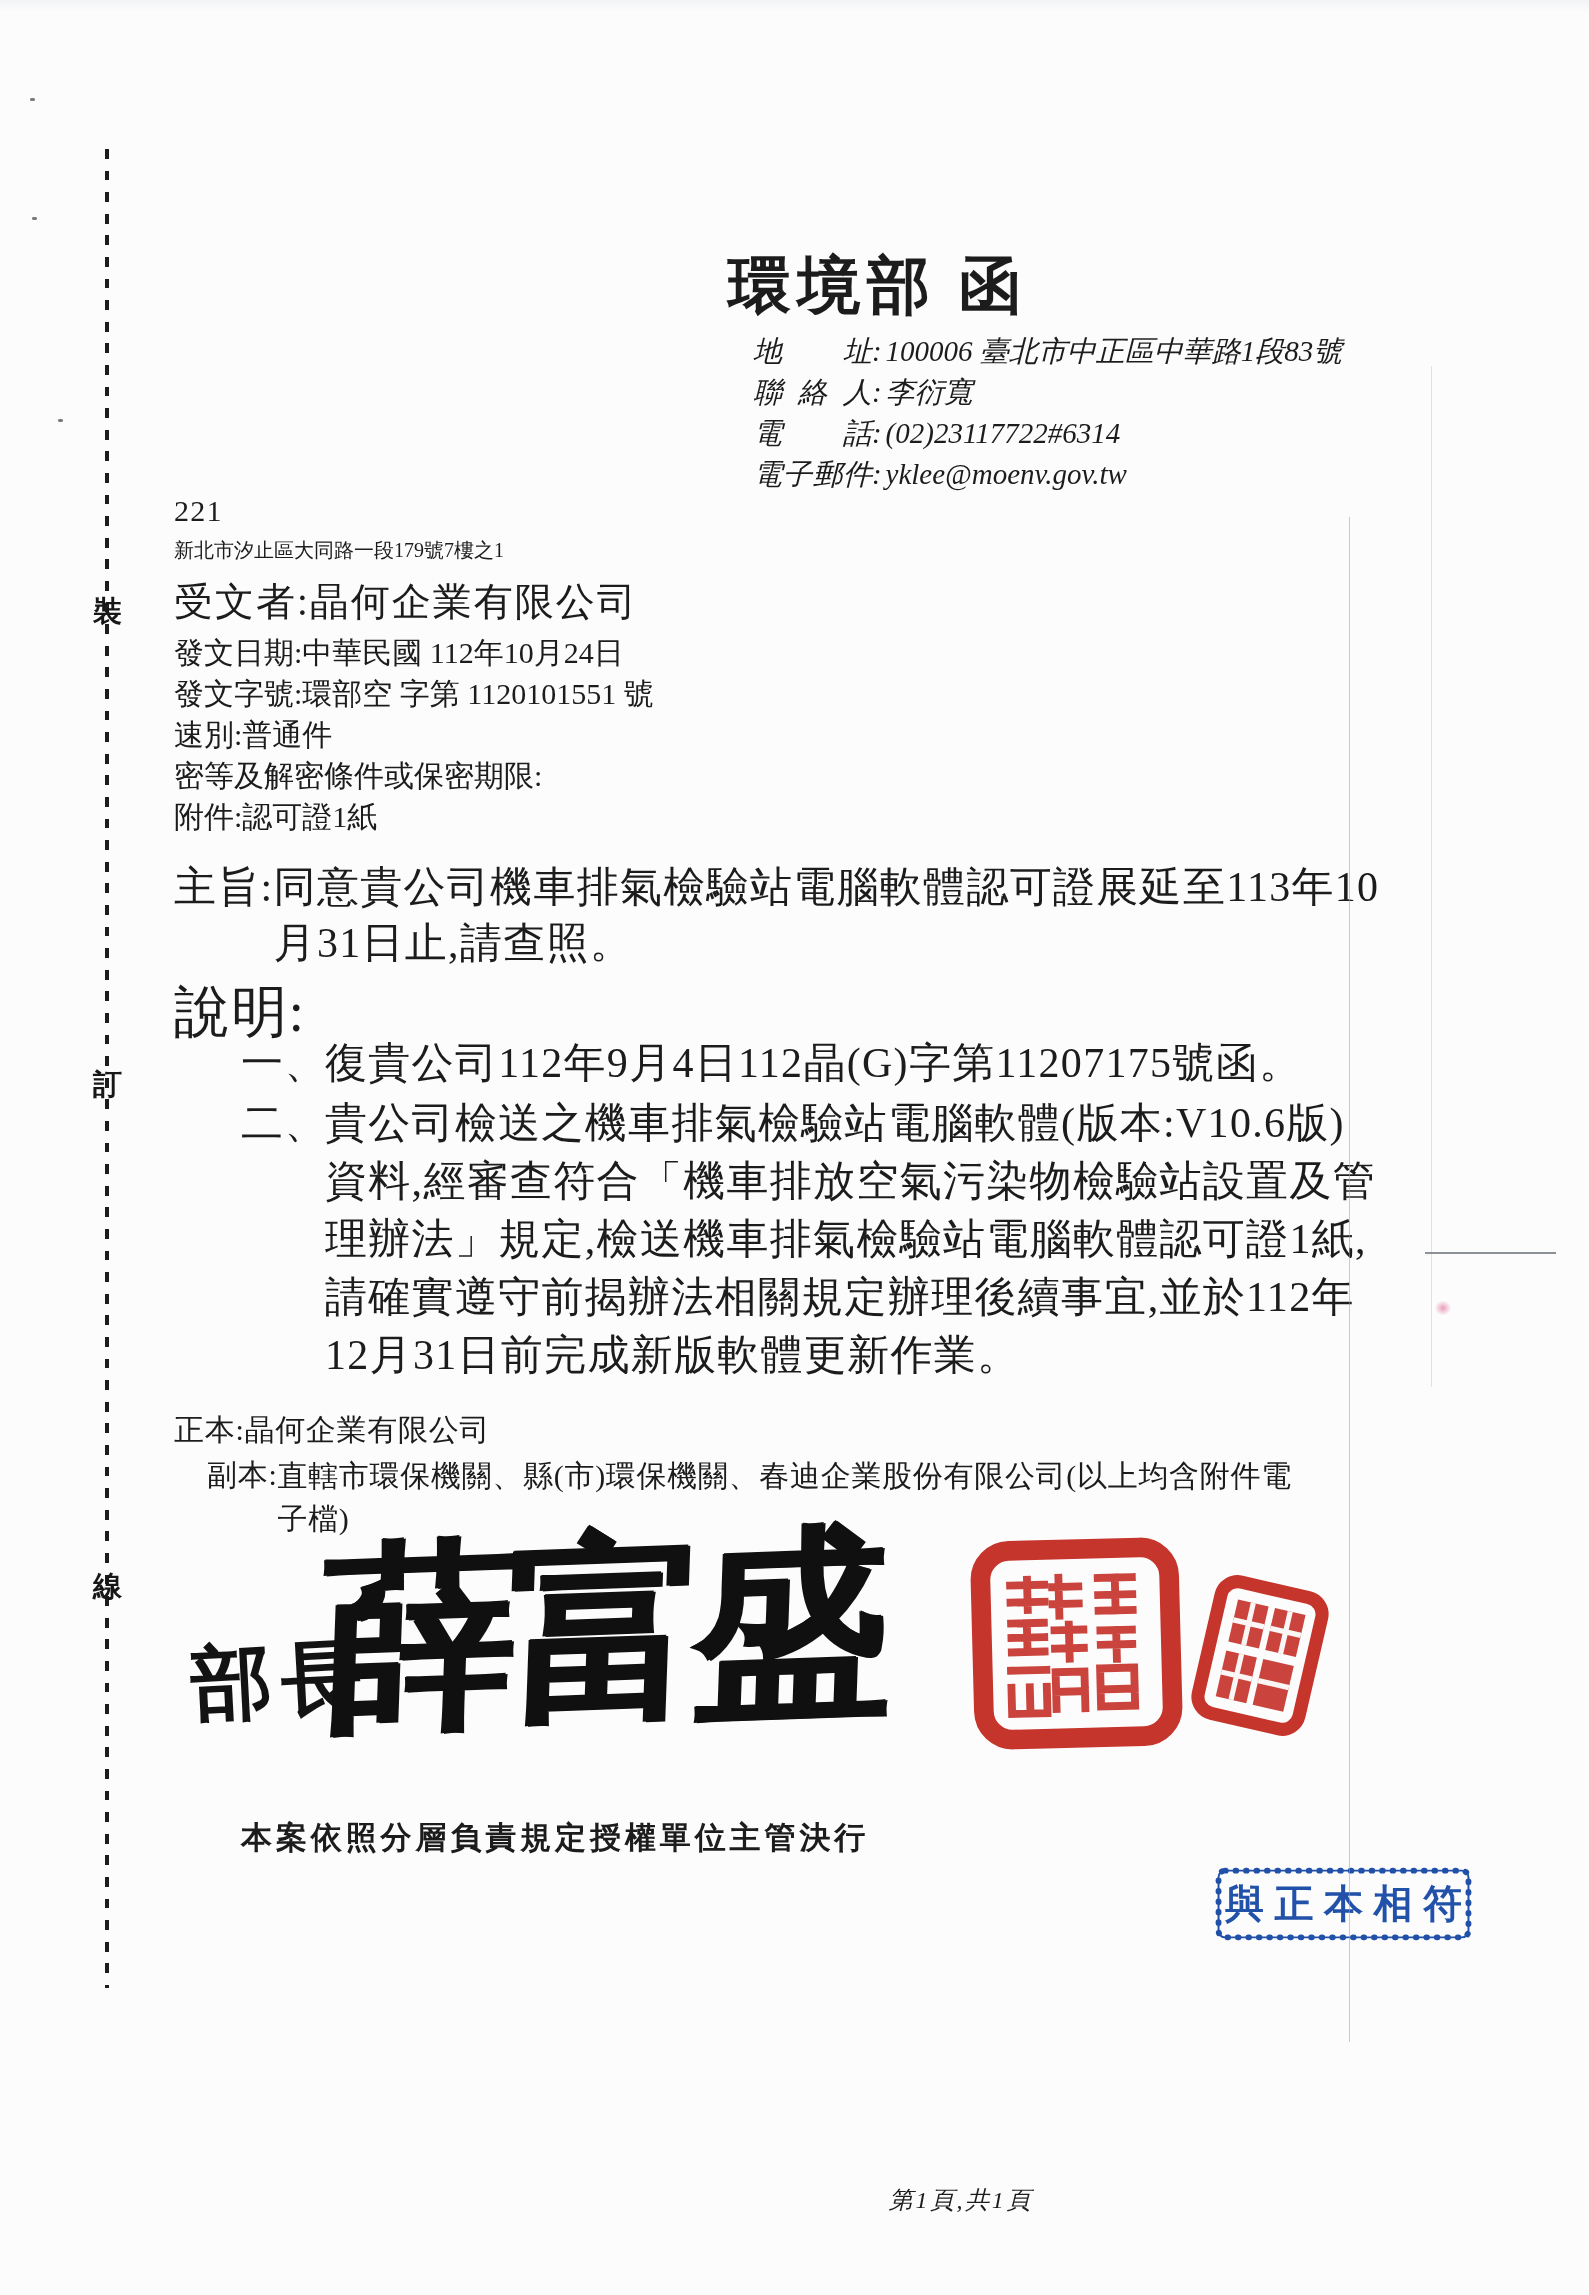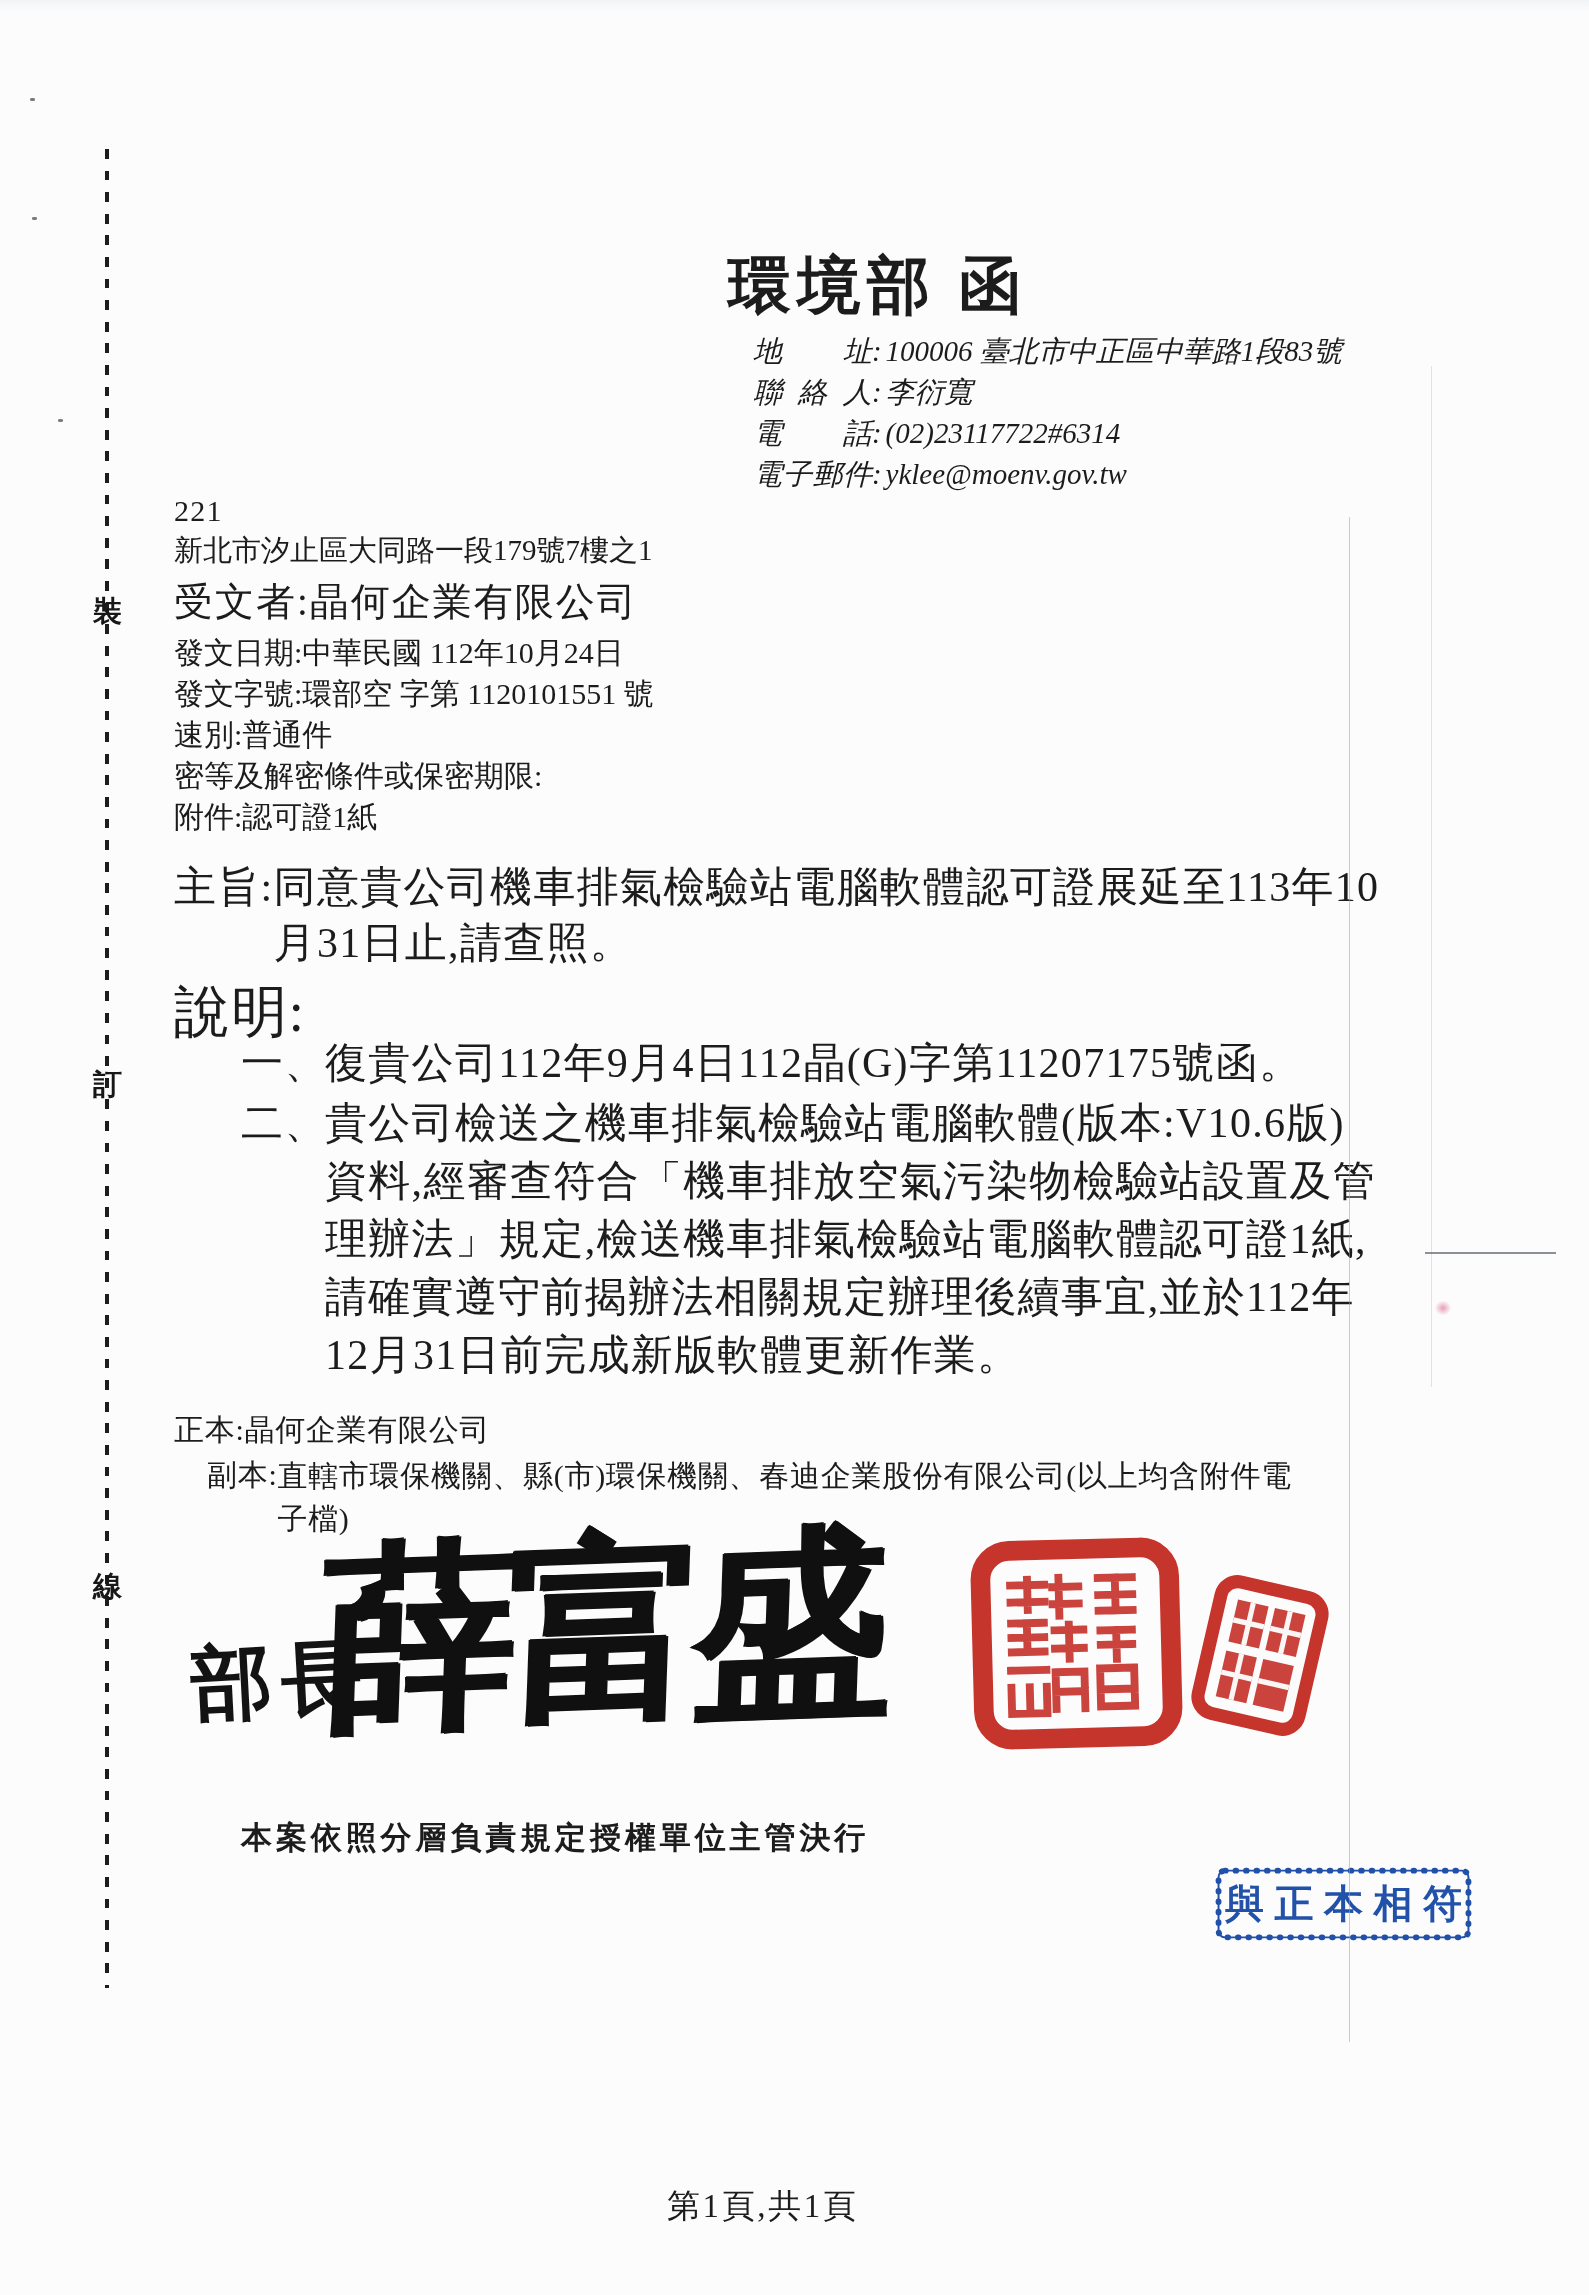--- a/index.html
+++ b/index.html
@@ -21,21 +21,21 @@
   
   .agency-title{left:728px;top:243px;font-size:63px;letter-spacing:6.5px;font-weight:600;white-space:nowrap;}
   .contact{left:753px;top:331px;font-size:29px;line-height:41px;}
   .contact .row{display:flex;white-space:nowrap;font-style:italic;}
   .contact .lbl{display:inline-block;width:119px;text-align:justify;text-align-last:justify;}
   .contact .col{margin-right:3.9px;}
 
   
   .meta{left:174px;top:492px;font-size:30px;line-height:41px;white-space:nowrap;}
   .meta .zip{font-size:30px;line-height:37px;letter-spacing:1.3px;}
-  .meta .street{font-size:29px;line-height:43px;}
+  .meta .street{font-size:20px;line-height:43px;}
   .meta .recipient{font-size:39px;line-height:60px;letter-spacing:2px;}
 
   
   .h-row{display:flex;align-items:flex-start;justify-content:center;}
   .h-row .lbl{flex:none;white-space:nowrap;}
   .subject{left:174px;top:859px;font-size:42px;line-height:56px;letter-spacing:1.3px;}
   .subject .body{width:1112px;}
   .expl-label{left:174px;top:975px;font-size:56px;letter-spacing:1.3px;}
   .expl-item-1{left:241px;top:1035px;font-size:42px;line-height:56px;letter-spacing:1.3px;}
   .expl-item-2{left:241px;top:1094px;font-size:42px;line-height:58px;letter-spacing:1.3px;}
@@ -60,21 +60,21 @@
   .seal-large{left:971px;top:1538px;width:211px;height:211px;transform:rotate(-1.5deg);}
   .seal-small{left:1201px;top:1581px;width:118px;height:149px;transform:rotate(13deg);}
 
   
   .cert-stamp{left:1212px;top:1864px;width:263px;height:80px;}
   .cert-stamp .txt{position:absolute;left:0;top:0;right:0;bottom:0;display:flex;
     align-items:center;justify-content:center;font-size:39px;font-weight:700;
     color:#2151a8;letter-spacing:10.5px;font-family:"Liberation Sans","DejaVu Sans",sans-serif;
     text-indent:10.5px;text-align:right;}
 
-  .footer{left:667px;top:2184px;width:366px;text-align:left;font-size:33px;letter-spacing:2.6px;}
+  .footer{left:667px;top:2184px;width:366px;text-align:right;font-size:24px;letter-spacing:2.6px;font-style:italic;}
 
   
   .art{pointer-events:none;}
   .v1{left:1349px;top:517px;width:1.3px;height:1525px;background:#9aa0a8;opacity:.55;}
   .v2{left:1431px;top:366px;width:1.3px;height:1021px;background:#b3b8bf;opacity:.4;}
   .hline{left:1425px;top:1252px;width:131px;height:2px;background:#5d626b;opacity:.7;}
   .smudge{left:1432px;top:1298px;width:22px;height:19.6px;border-radius:50%;
     background:radial-gradient(closest-side,#e387a8,transparent 75%);opacity:.8;}
   .speck{width:4.6px;height:3.3px;background:#55595f;border-radius:40%;opacity:.8;}
 </style>

